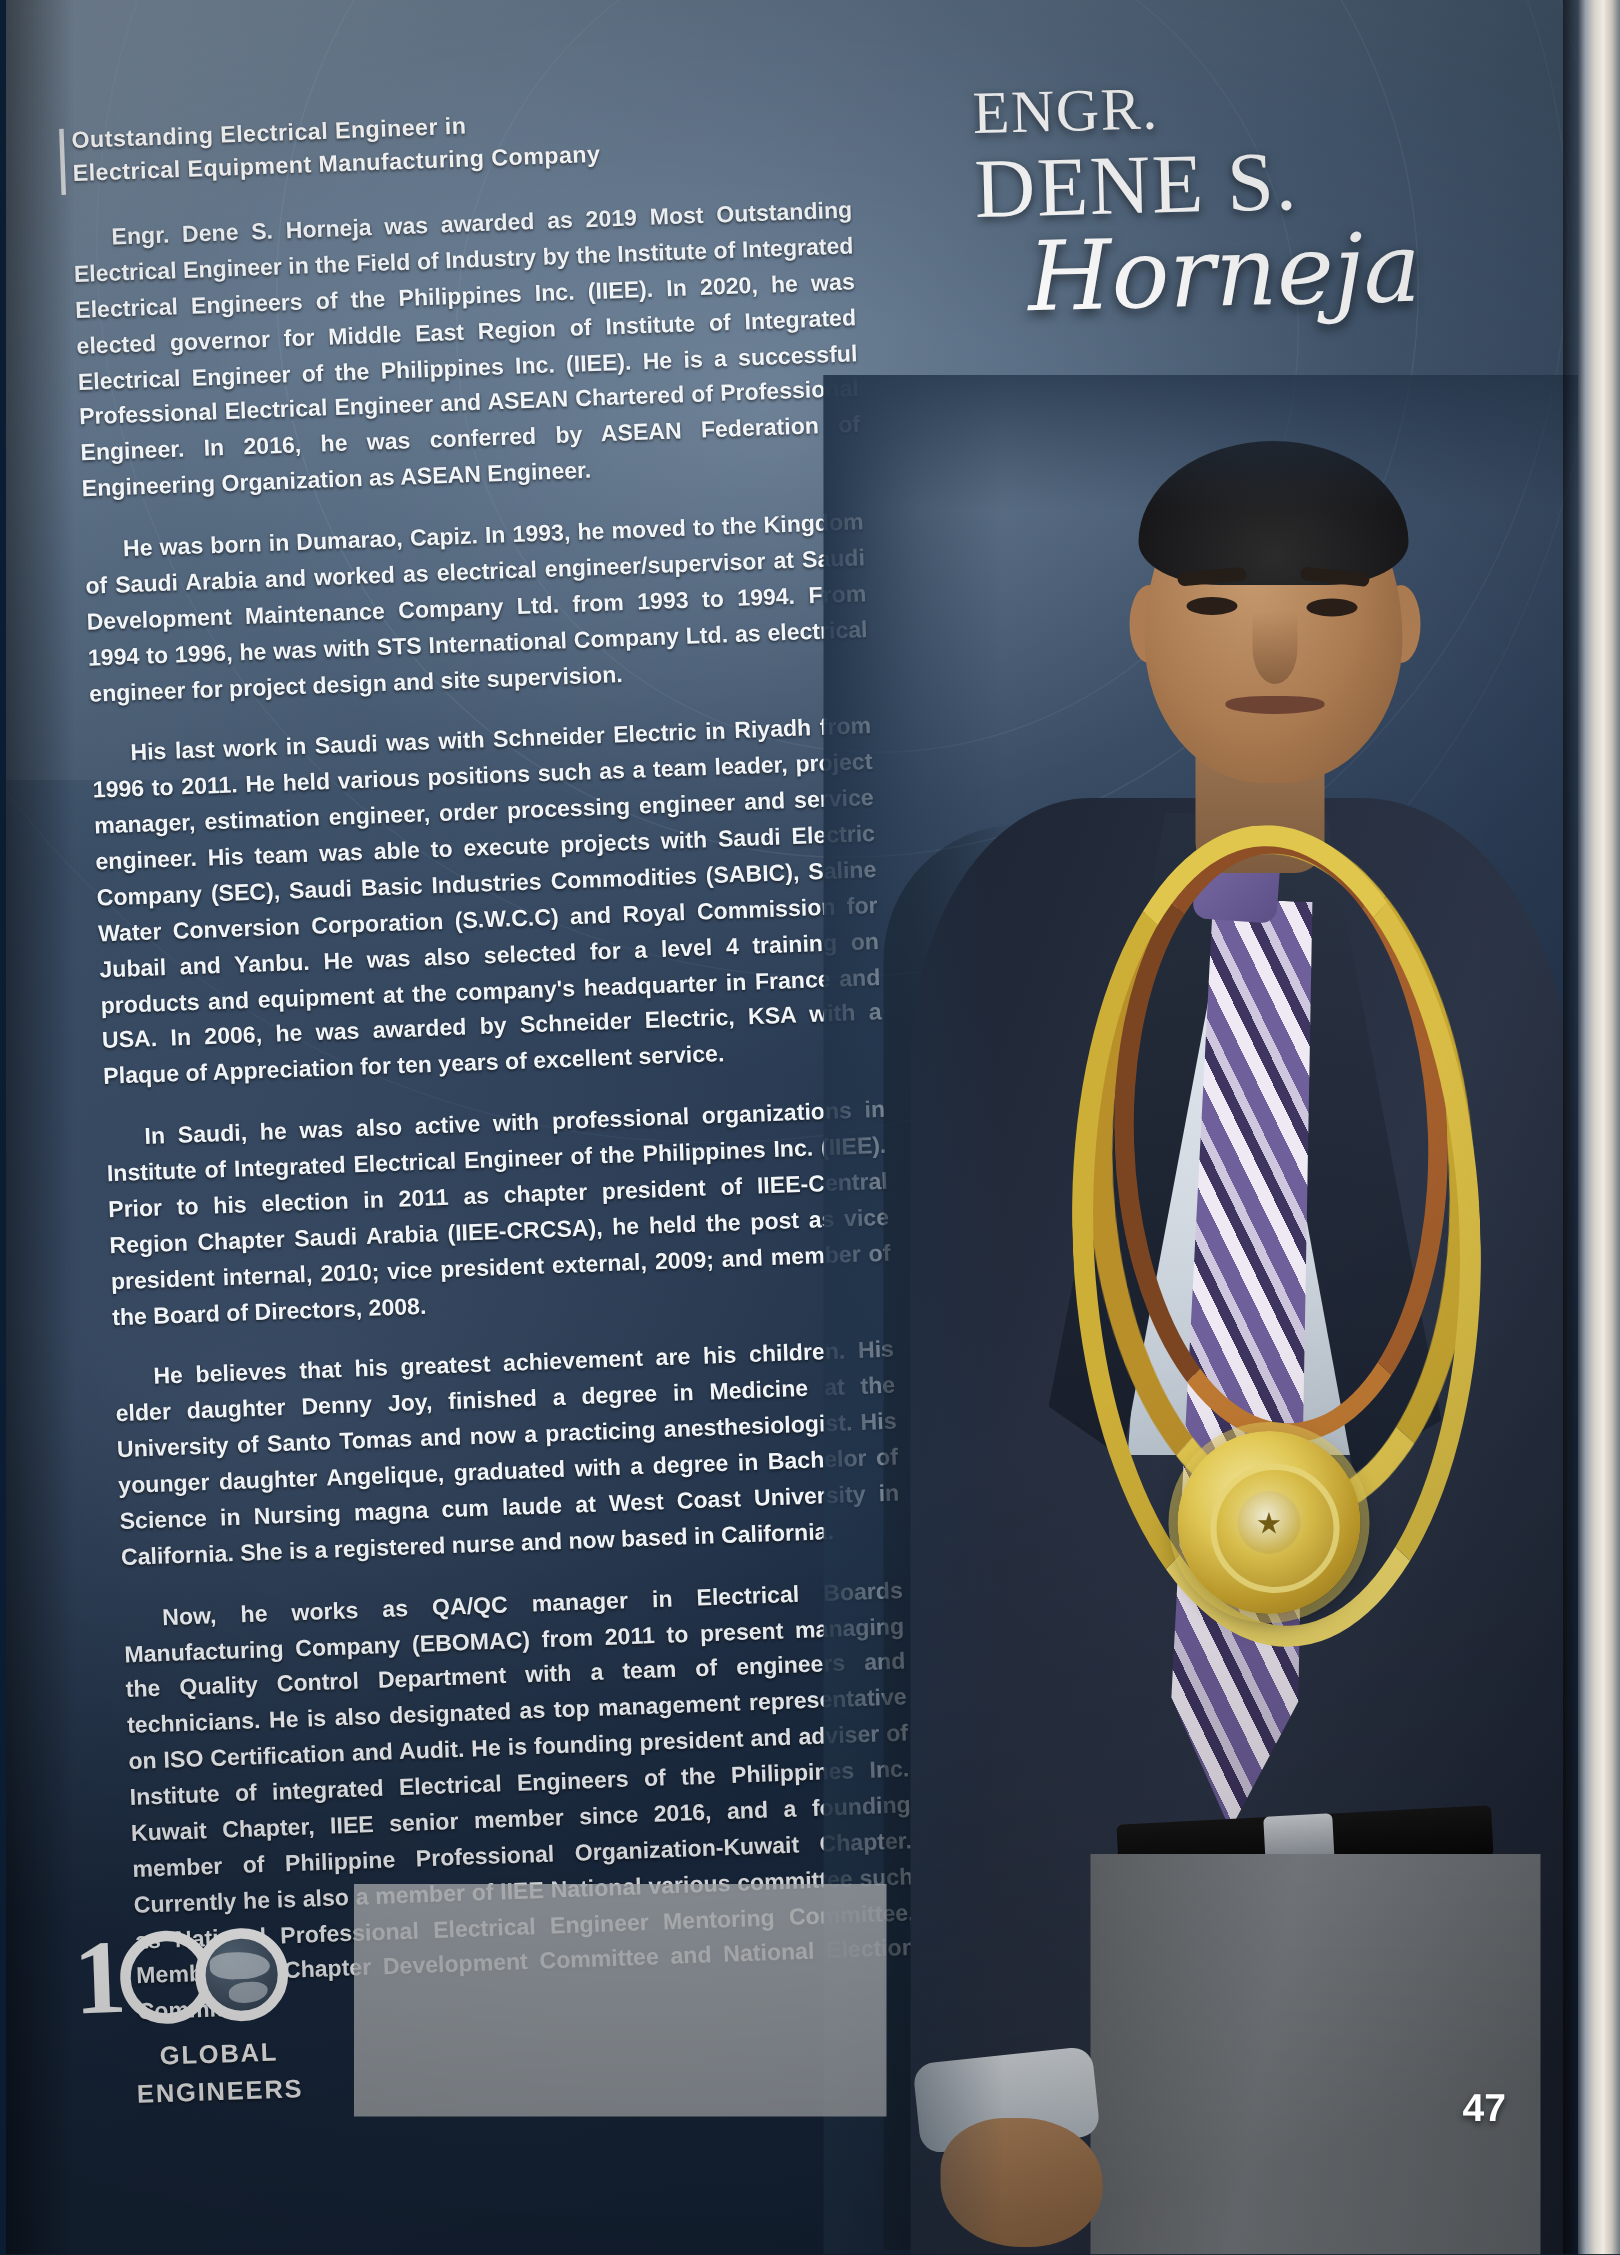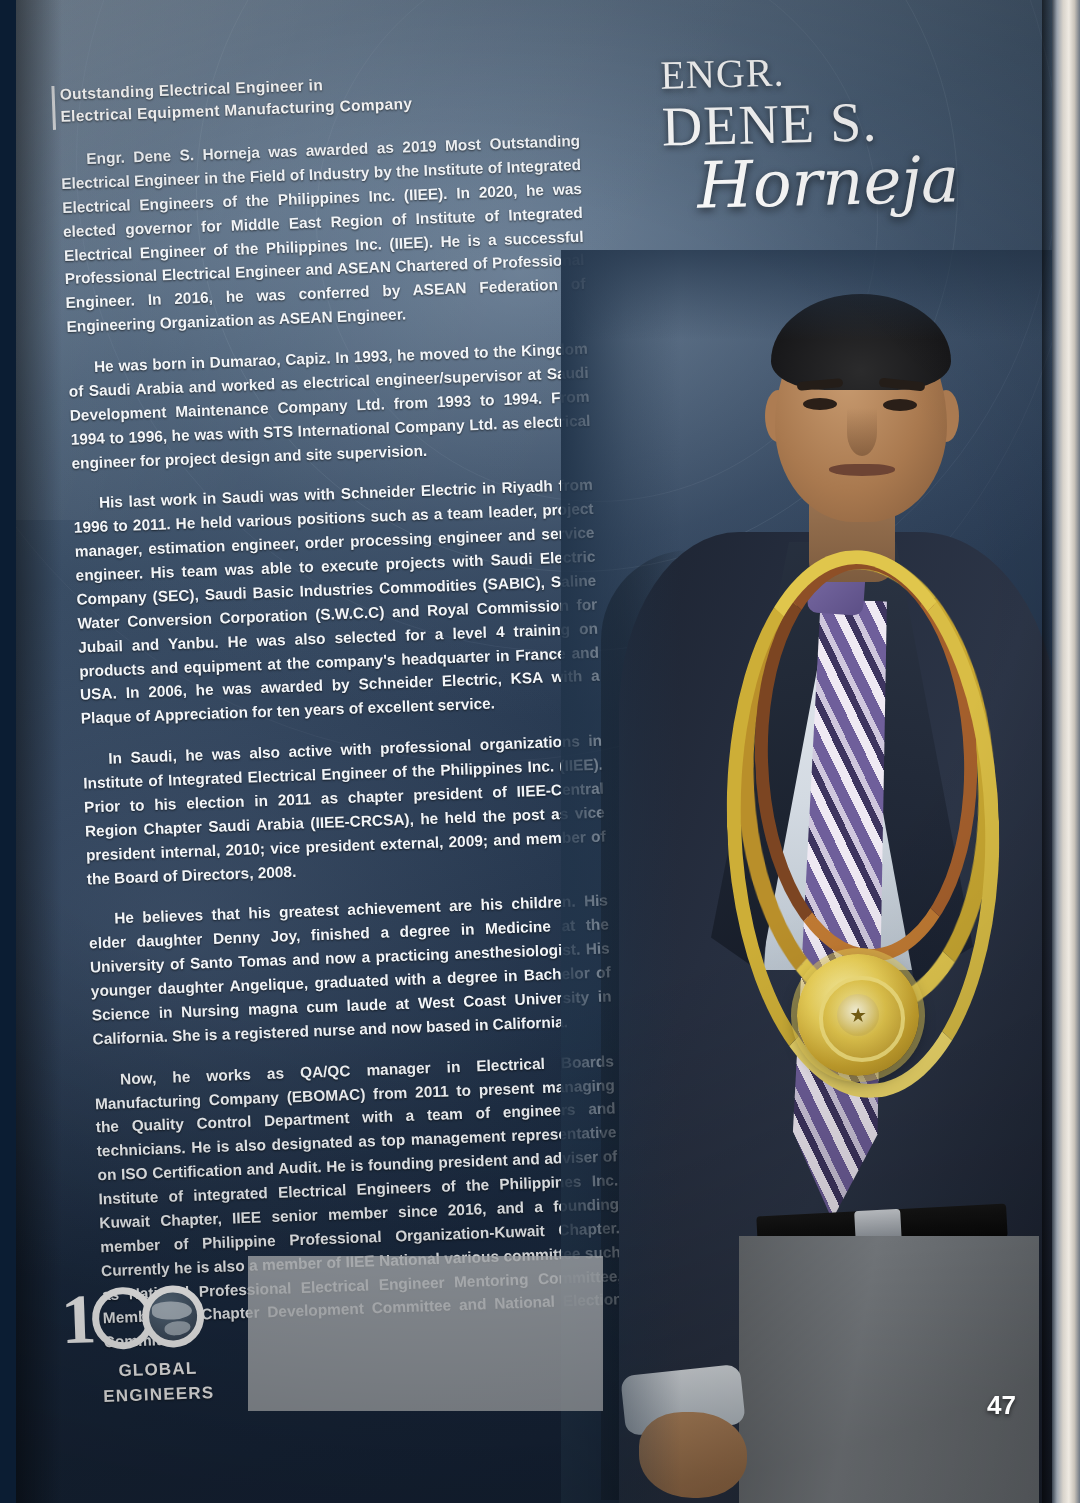--- a/index.html
+++ b/index.html
@@ -40,21 +40,21 @@
     width: 10px;
     height: 1503px;
     background: linear-gradient(90deg, rgba(0,0,0,0.55), rgba(0,0,0,0.05));
     z-index: 39;
   }
 
   
   .sheet {
     position: absolute;
     top: 0;
-    left: 16px;
+    left: 4px;
     width: 1052px;
     height: 1503px;
     background:
       radial-gradient(ellipse 900px 620px at 48% 18%, rgba(168,186,206,0.42) 0%, rgba(120,142,168,0.14) 45%, rgba(0,0,0,0) 72%),
       radial-gradient(ellipse 700px 520px at 16% 62%, rgba(140,160,185,0.18) 0%, rgba(0,0,0,0) 70%),
       linear-gradient(160deg, #6f8296 0%, #43586f 22%, #2b3d55 45%, #1b2b41 68%, #16243a 100%);
     overflow: hidden;
   }
 
   

